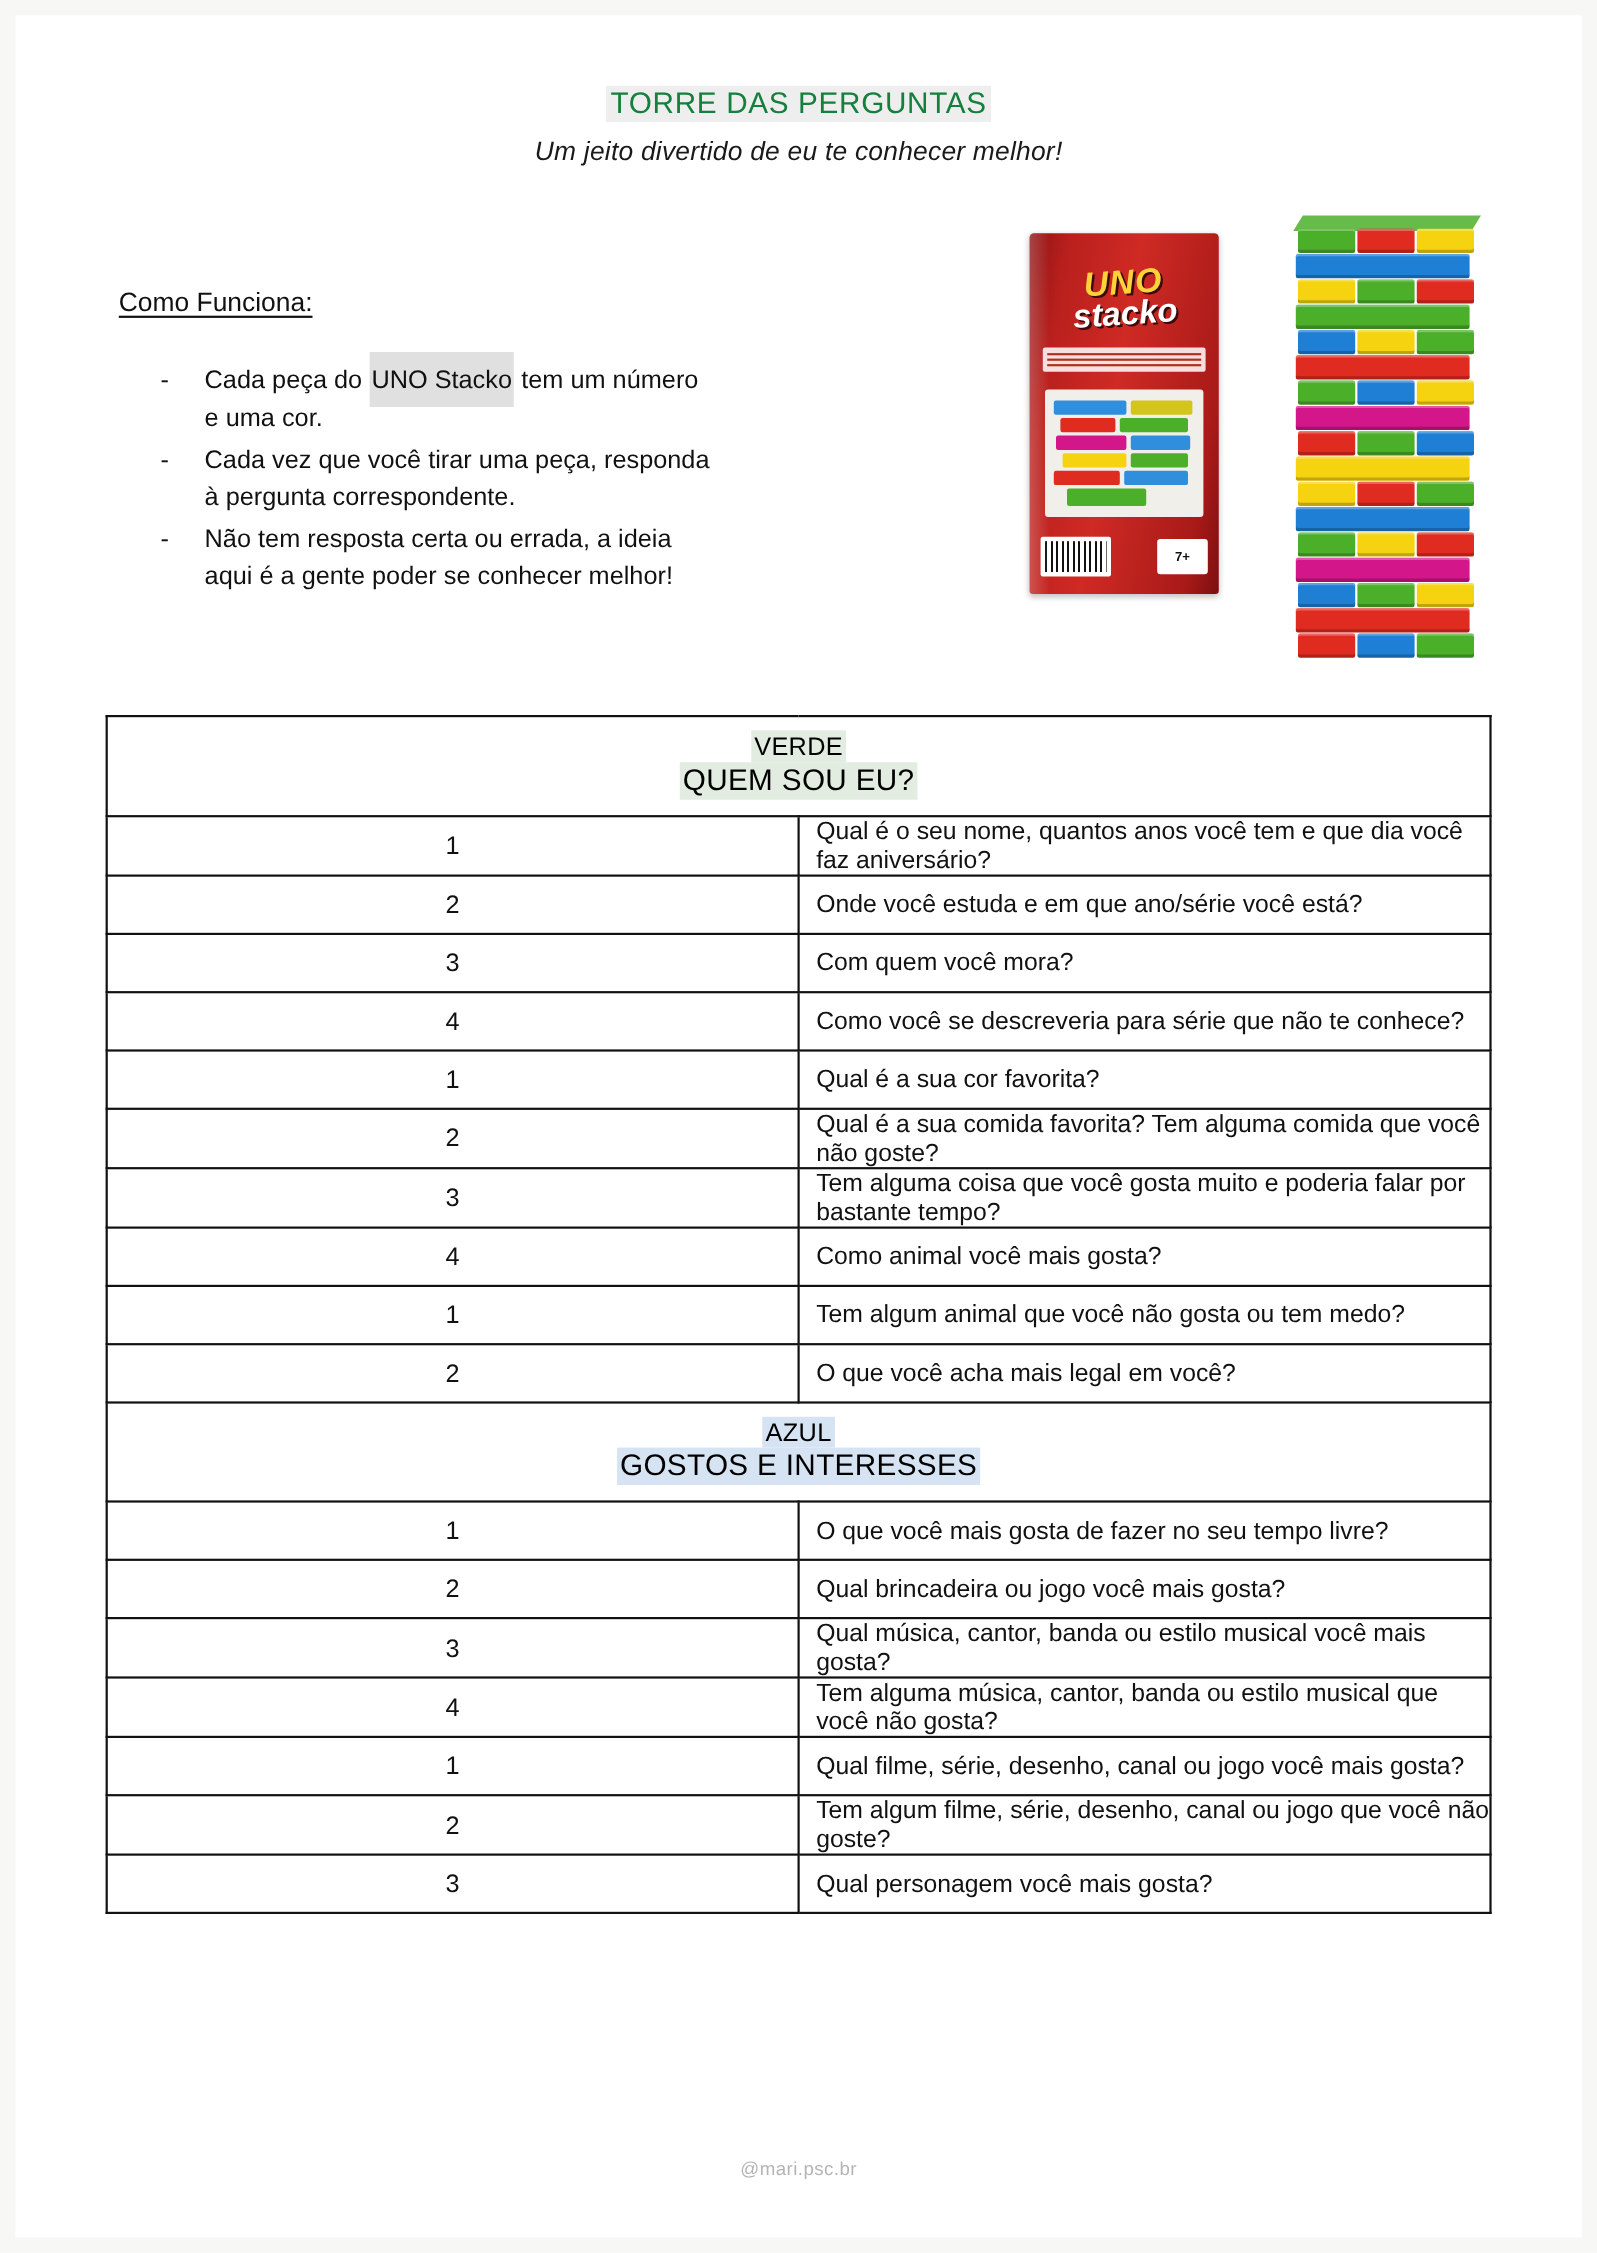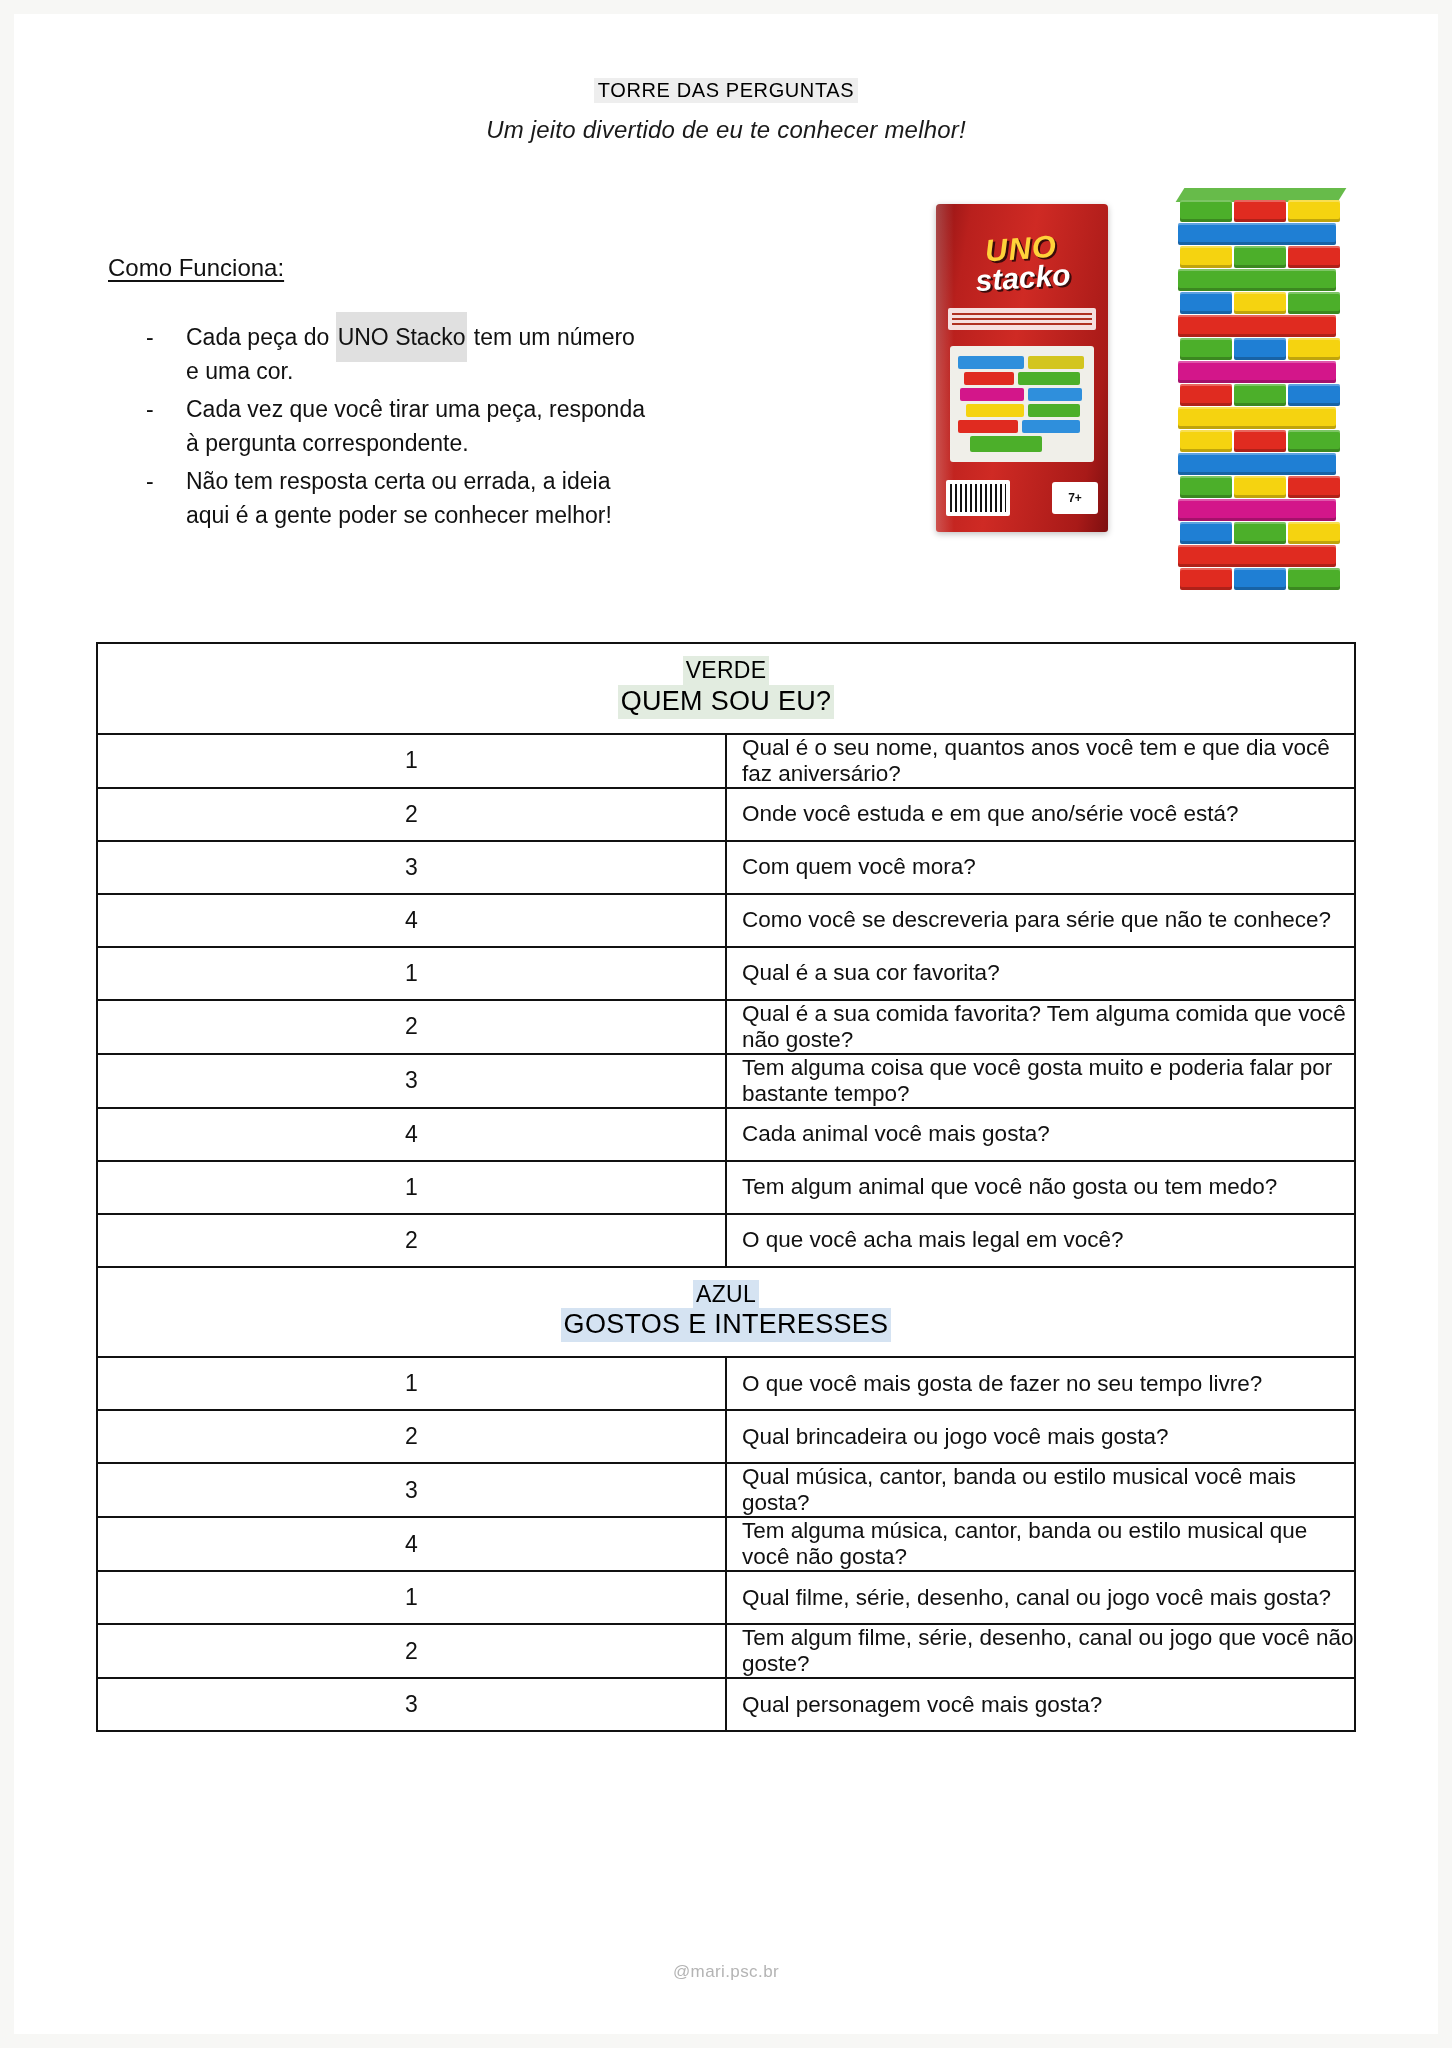--- a/index.html
+++ b/index.html
@@ -26,23 +26,23 @@
     background: #ffffff;
     box-sizing: border-box;
     padding: 64px 82px 0 82px;
     overflow: hidden;
   }
 
   
   .title-wrap { text-align: center; }
   .doc-title {
     display: inline-block;
-    font-size: 20px;
+    font-size: 27px;
     letter-spacing: 0.6px;
-    color: #000000;
+    color: #15803d;
     background: #eeeeee;
     padding: 1px 4px;
     font-weight: 400;
   }
   .doc-subtitle {
     margin-top: 13px;
     font-size: 24px;
     font-style: italic;
     color: #1a1a1a;
     letter-spacing: 0.2px;
@@ -438,21 +438,21 @@
         <tr>
             <td class="num">2</td>
             <td class="q">Qual é a sua comida favorita? Tem alguma comida que você não goste?</td>
           </tr>
         <tr>
             <td class="num">3</td>
             <td class="q">Tem alguma coisa que você gosta muito e poderia falar por bastante tempo?</td>
           </tr>
         <tr>
             <td class="num">4</td>
-            <td class="q">Cada animal você mais gosta?</td>
+            <td class="q">Como animal você mais gosta?</td>
           </tr>
         <tr>
             <td class="num">1</td>
             <td class="q">Tem algum animal que você não gosta ou tem medo?</td>
           </tr>
         <tr>
             <td class="num">2</td>
             <td class="q">O que você acha mais legal em você?</td>
           </tr>
 

